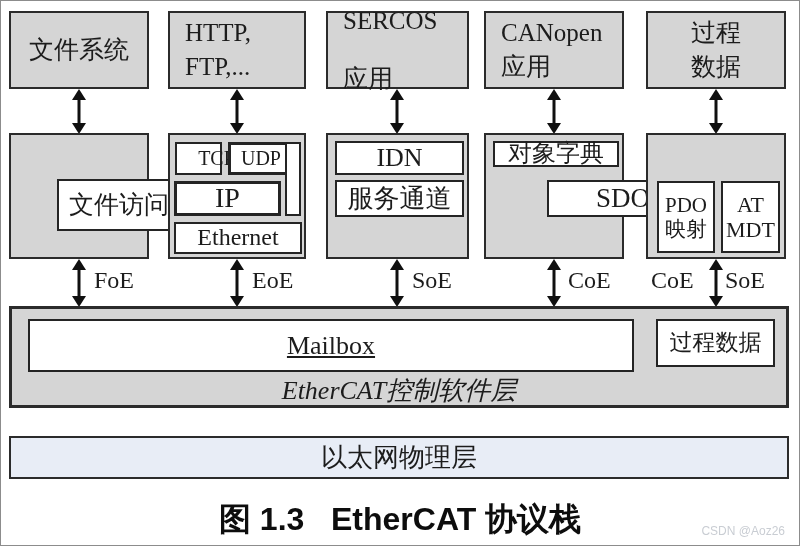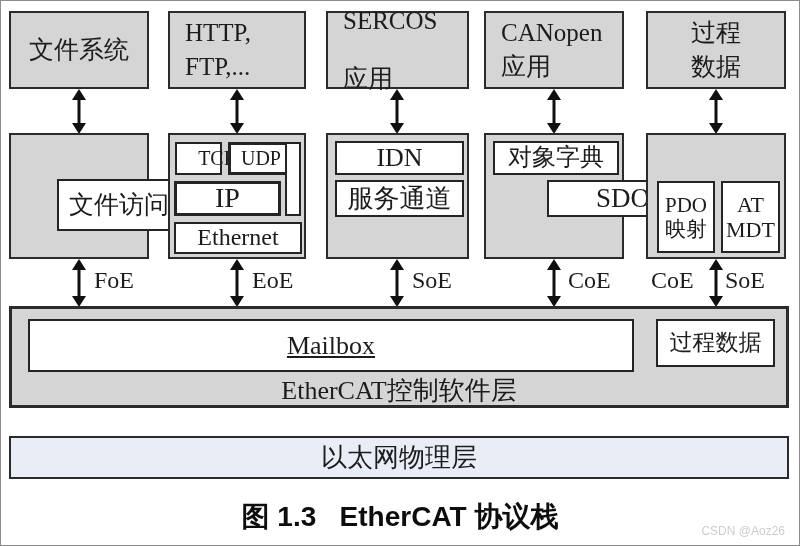--- a/index.html
+++ b/index.html
@@ -19,26 +19,26 @@
   
   .varrow{position:absolute;width:14px;}
   .varrow .shaft{position:absolute;left:50%;top:8px;bottom:8px;width:3px;transform:translateX(-50%);background:#101010;}
   .varrow::before{content:"";position:absolute;top:0;left:50%;transform:translateX(-50%);
     border-left:7px solid transparent;border-right:7px solid transparent;border-bottom:11px solid #101010;}
   .varrow::after{content:"";position:absolute;bottom:0;left:50%;transform:translateX(-50%);
     border-left:7px solid transparent;border-right:7px solid transparent;border-top:11px solid #101010;}
   .plabel{position:absolute;font-size:24px;color:#1c1c1c;}
   .f20{font-size:20px;} .f21{font-size:21px;} .f22{font-size:22px;} .f23{font-size:23px;}
   .f24{font-size:24px;} .f25{font-size:25px;} .f26{font-size:26px;} .f27{font-size:27px;} .f28{font-size:28px;}
-  .layer-label{position:absolute;left:0;right:0;text-align:center;font-size:26px;}
+  .layer-label{position:absolute;left:0;right:0;text-align:center;font-size:26px;font-style:italic;}
   .phys{position:absolute;background:#e8edf6;border:2px solid #2b2b2b;box-sizing:border-box;
         display:flex;align-items:center;justify-content:center;font-size:26px;}
   .caption{position:absolute;left:0;right:0;text-align:center;
            font-family:"Liberation Sans","DejaVu Sans",sans-serif;font-weight:bold;
-           font-size:28px;color:#0d0d0d;white-space:pre;}
+           font-size:32px;color:#0d0d0d;white-space:pre;}
   .watermark{position:absolute;font-family:"Liberation Sans","DejaVu Sans",sans-serif;
              font-size:12px;color:#c9cdd3;}
 </style>
 </head>
 <body>
 
 <div class="stage">
 
   <div class="gbox tbox tcenter" style="left:8px;top:10px;width:140px;height:78px;">
     <span class="ln">文件系统</span>
@@ -101,21 +101,21 @@
   <div class="gbox" style="left:325px;top:132px;width:143px;height:126px;">
     <div class="wbox f26" style="left:7px;top:6px;width:129px;height:34px;">
       <span>IDN</span>
     </div>
     <div class="wbox f26" style="left:7px;top:45px;width:129px;height:37px;">
       <span>服务通道</span>
     </div>
   </div>
 
   <div class="gbox" style="left:483px;top:132px;width:140px;height:126px;">
-    <div class="wbox f24" style="left:7px;top:6px;width:126px;height:34px;">
+    <div class="wbox f24" style="left:7px;top:6px;width:126px;height:26px;">
       <span>对象字典</span>
     </div>
     <div class="wbox f27" style="left:13px;top:45px;width:152px;height:37px;margin-left:48px;">
       <span>SDO</span>
     </div>
   </div>
 
   <div class="gbox" style="left:645px;top:132px;width:140px;height:126px;">
     <div class="wbox f21" style="left:9px;top:46px;width:58px;height:72px;">
       <span class="ln">PDO</span>

